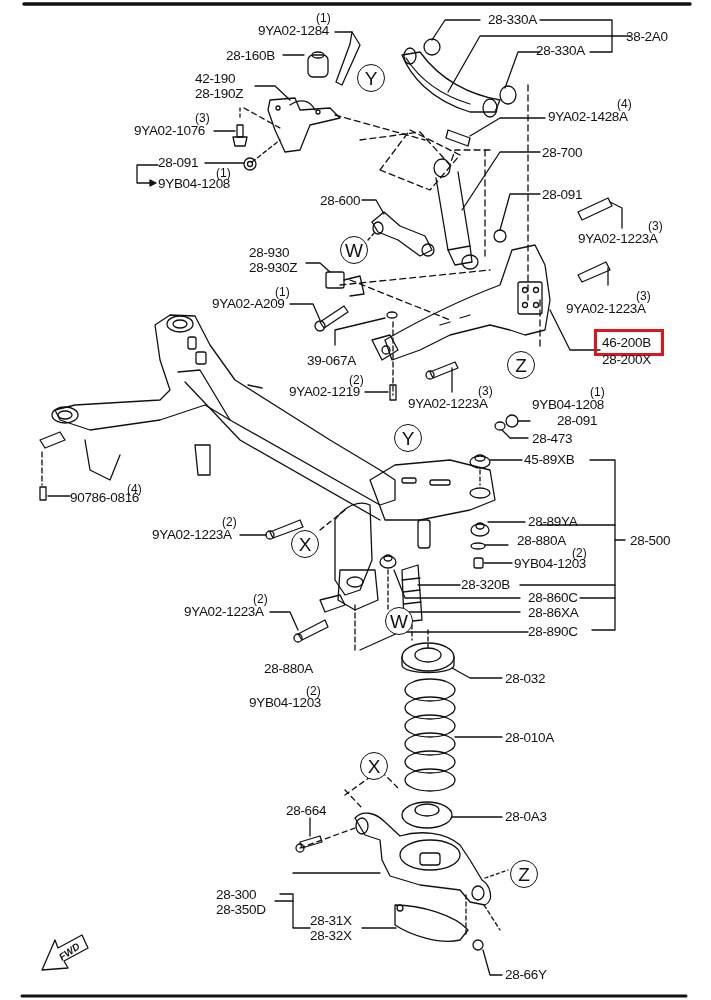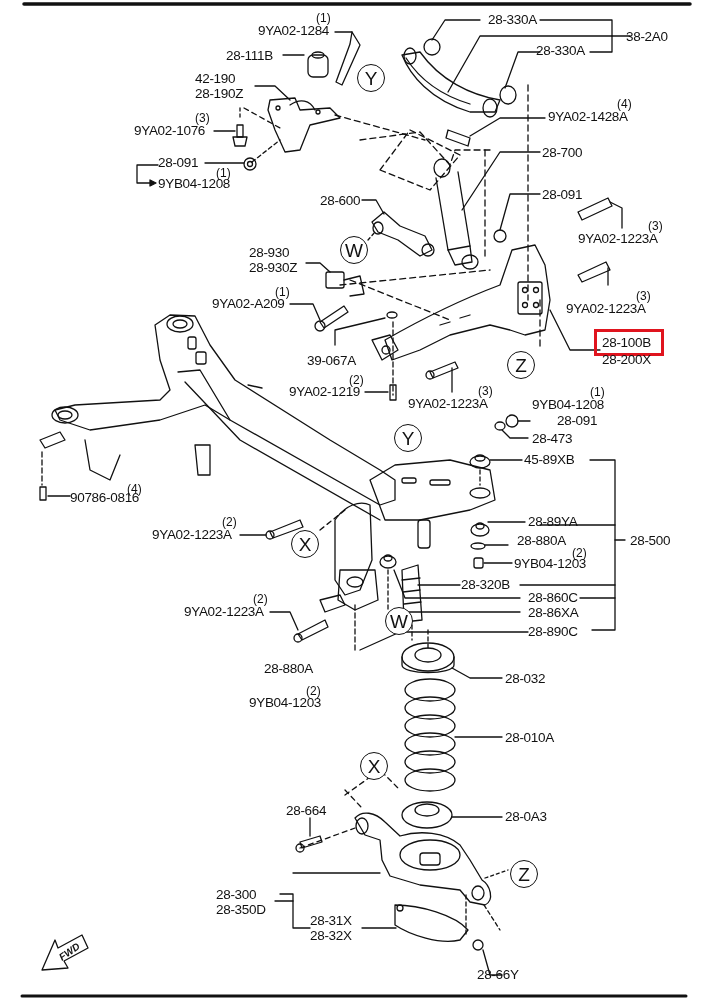--- a/index.html
+++ b/index.html
@@ -266,21 +266,21 @@
 <div class="callout" style="left:394px;top:424px">Y</div>
 <div class="callout" style="left:291px;top:530px">X</div>
 <div class="callout" style="left:385px;top:607px">W</div>
 <div class="callout" style="left:360px;top:752px">X</div>
 <div class="callout" style="left:510px;top:860px">Z</div>
 
 <div class="hl" style="left: 594px; top: 329px; width: 70px; height: 27px; border-color: rgb(224, 20, 30);"></div>
 
 <span class="qty" style="left:316px;top:12px">(1)</span>
 <span class="lbl" style="left:258px;top:24px">9YA02-1284</span>
-<span class="lbl" style="left:226px;top:49px">28-111B</span>
+<span class="lbl" style="left:226px;top:49px">28-160B</span>
 <span class="lbl" style="left:195px;top:72px">42-190</span>
 <span class="lbl" style="left:195px;top:87px">28-190Z</span>
 <span class="qty" style="left:195px;top:112px">(3)</span>
 <span class="lbl" style="left:134px;top:124px">9YA02-1076</span>
 <span class="lbl" style="left:158px;top:156px">28-091</span>
 <span class="qty" style="left:216px;top:167px">(1)</span>
 <span class="lbl" style="left:158px;top:177px">9YB04-1208</span>
 
 <span class="lbl" style="left:488px;top:13px">28-330A</span>
 <span class="lbl" style="left:626px;top:30px">38-2A0</span>
@@ -291,21 +291,21 @@
 <span class="lbl" style="left:542px;top:188px">28-091</span>
 <span class="lbl" style="left:320px;top:194px">28-600</span>
 <span class="qty" style="left:648px;top:220px">(3)</span>
 <span class="lbl" style="left:578px;top:232px">9YA02-1223A</span>
 <span class="lbl" style="left:249px;top:246px">28-930</span>
 <span class="lbl" style="left:249px;top:261px">28-930Z</span>
 <span class="qty" style="left:636px;top:290px">(3)</span>
 <span class="lbl" style="left:566px;top:302px">9YA02-1223A</span>
 <span class="qty" style="left:275px;top:286px">(1)</span>
 <span class="lbl" style="left:212px;top:297px">9YA02-A209</span>
-<span class="lbl" style="left:602px;top:336px">28-100B</span>
+<span class="lbl" style="left:602px;top:336px">46-200B</span>
 <span class="lbl" style="left:602px;top:353px">28-200X</span>
 <span class="lbl" style="left:307px;top:354px">39-067A</span>
 <span class="qty" style="left:349px;top:374px">(2)</span>
 <span class="lbl" style="left:289px;top:385px">9YA02-1219</span>
 <span class="qty" style="left:478px;top:385px">(3)</span>
 <span class="lbl" style="left:408px;top:397px">9YA02-1223A</span>
 <span class="qty" style="left:590px;top:386px">(1)</span>
 <span class="lbl" style="left:532px;top:398px">9YB04-1208</span>
 <span class="lbl" style="left:557px;top:414px">28-091</span>
 <span class="lbl" style="left:532px;top:432px">28-473</span>
@@ -329,17 +329,17 @@
 <span class="lbl" style="left:505px;top:672px">28-032</span>
 <span class="qty" style="left:306px;top:685px">(2)</span>
 <span class="lbl" style="left:249px;top:696px">9YB04-1203</span>
 <span class="lbl" style="left:505px;top:731px">28-010A</span>
 <span class="lbl" style="left:286px;top:804px">28-664</span>
 <span class="lbl" style="left:505px;top:810px">28-0A3</span>
 <span class="lbl" style="left:216px;top:888px">28-300</span>
 <span class="lbl" style="left:216px;top:903px">28-350D</span>
 <span class="lbl" style="left:310px;top:914px">28-31X</span>
 <span class="lbl" style="left:310px;top:929px">28-32X</span>
-<span class="lbl" style="left:477px;top:968px">28-66Y</span>
+<span class="lbl" style="left:505px;top:968px">28-66Y</span>
 
 <span class="fwd" style="left:58px;top:946px">FWD</span>
 
 </div>
 
 </body></html>

